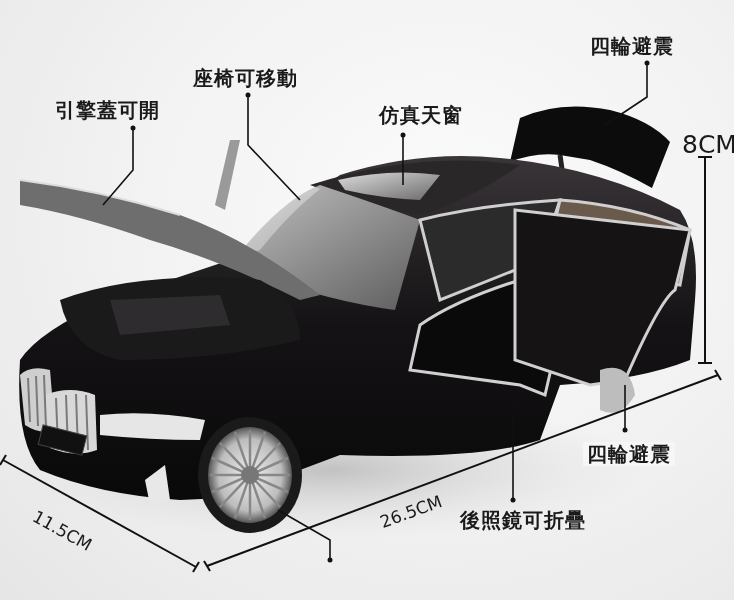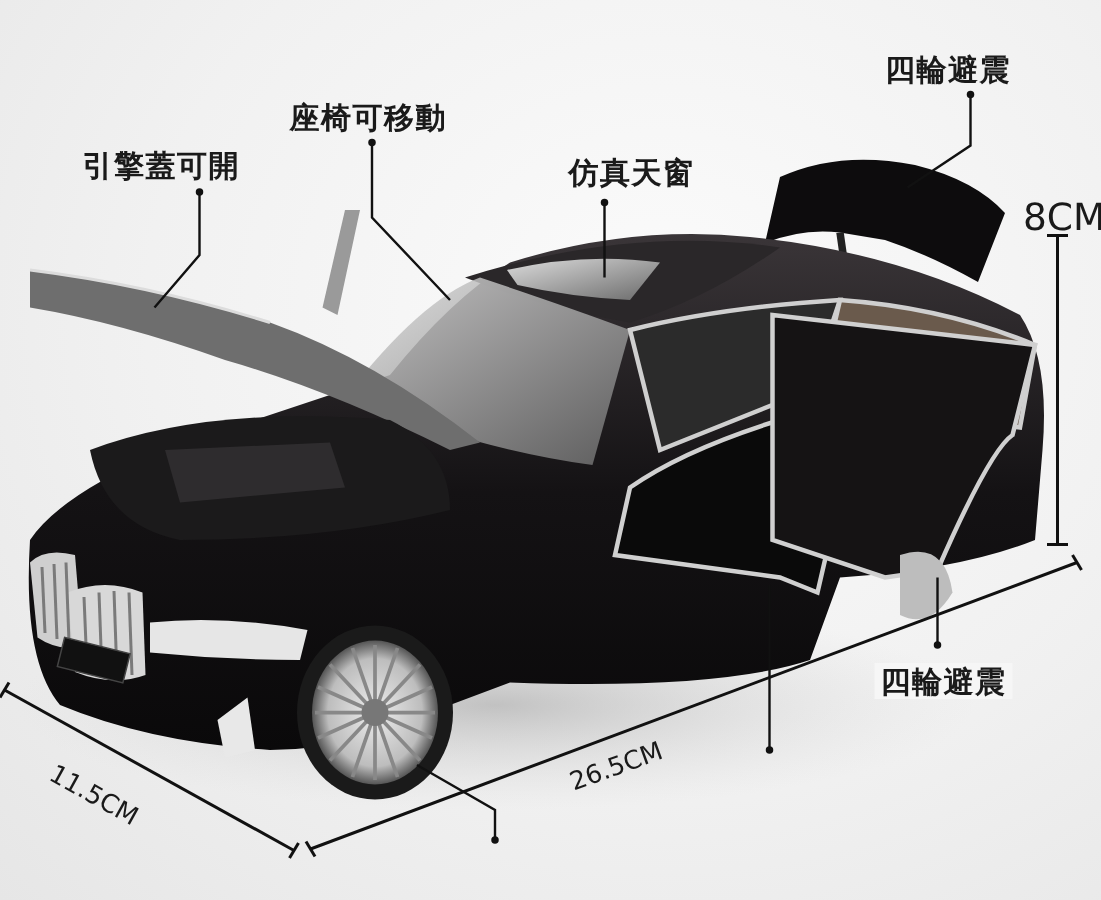--- a/index.html
+++ b/index.html
@@ -125,17 +125,18 @@
       <line x1="204" y1="561" x2="210" y2="571"></line>
         <line x1="715" y1="370" x2="721" y2="380"></line>
     </g>
   </svg>
 
   <div class="lbl" style="left:55px;top:100px;">引擎蓋可開</div>
   <div class="lbl" style="left:193px;top:68px;">座椅可移動</div>
   <div class="lbl" style="left:360px;top:105px;margin-left:19px;">仿真天窗</div>
   <div class="lbl" style="left:590px;top:36px;">四輪避震</div>
   <div class="lbl" style="left:583px;top:442px;background:#f6f6f6;padding:2px 4px;">四輪避震</div>
+  <div class="lbl" style="left:460px;top:510px;">後照鏡可折疊</div>
 
   <div class="dim" style="left:682px;top:132px;font-size:25px;">8CM</div>
   <div class="dim" style="left:38px;top:508px;transform:rotate(29deg);transform-origin:left top;">11.5CM</div>
   <div class="dim" style="left:378px;top:515px;transform:rotate(-20deg);transform-origin:left top;">26.5CM</div>
 </div>
 
 </body></html>

